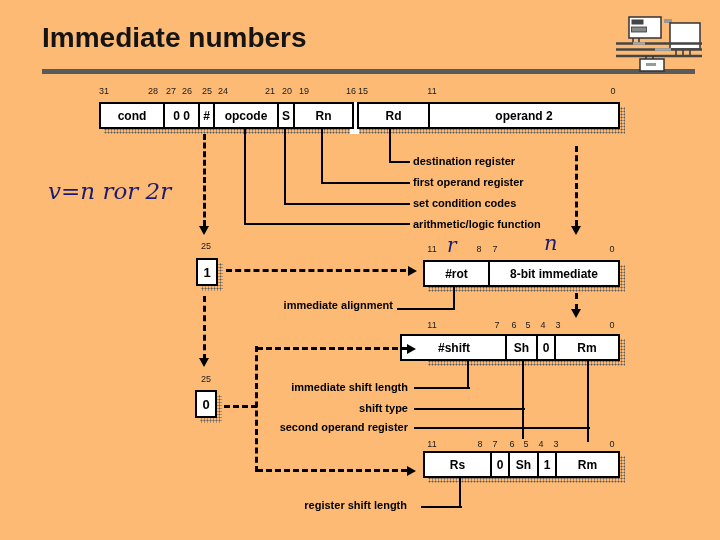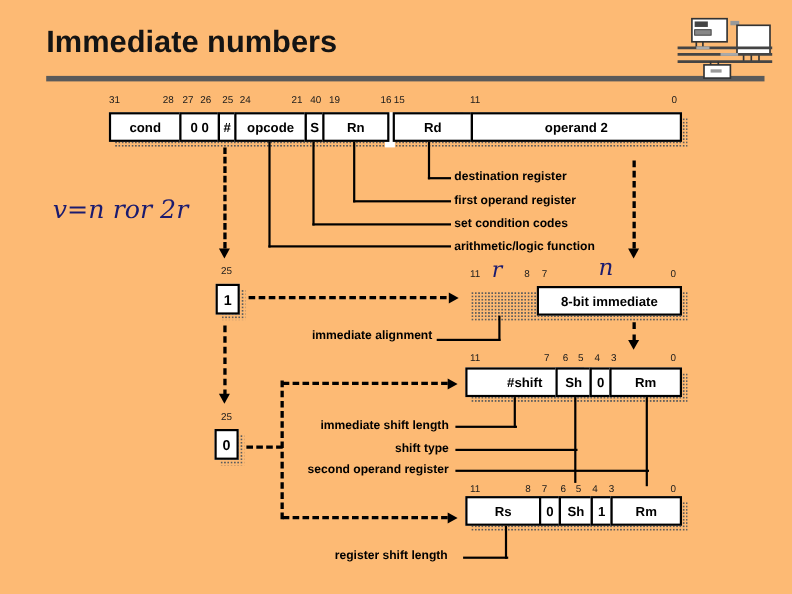--- a/index.html
+++ b/index.html
@@ -59,21 +59,21 @@
     <rect x="33" y="51" width="10" height="3" fill="#999"></rect>
   </svg>
 
   <span class="bit" style="left:104px;top:86px">31</span>
   <span class="bit" style="left:153px;top:86px">28</span>
   <span class="bit" style="left:171px;top:86px">27</span>
   <span class="bit" style="left:187px;top:86px">26</span>
   <span class="bit" style="left:207px;top:86px">25</span>
   <span class="bit" style="left:223px;top:86px">24</span>
   <span class="bit" style="left:270px;top:86px">21</span>
-  <span class="bit" style="left:287px;top:86px">40</span>
+  <span class="bit" style="left:287px;top:86px">20</span>
   <span class="bit" style="left:304px;top:86px">19</span>
   <span class="bit" style="left:351px;top:86px">16</span>
   <span class="bit" style="left:363px;top:86px">15</span>
   <span class="bit" style="left:417px;top:100px">12</span>
   <span class="bit" style="left:432px;top:86px">11</span>
   <span class="bit" style="left:613px;top:86px">0</span>
 
   <div class="stipple" style="left:104px;top:107px;width:521px;height:27px"></div>
   <div class="mask" style="left:350px;top:102px;width:9px;height:32px"></div>
   <div class="cell" style="left:99px;top:102px;width:66px">cond</div>
@@ -112,39 +112,40 @@
   <div class="dh" style="left:226px;top:269px;width:180px"></div>
   <div class="arrr" style="left:408px;top:266px"></div>
 
   <span class="bit" style="left:432px;top:244px">11</span>
   <span class="rn" style="left:447px;top:233px">r</span>
   <span class="bit" style="left:479px;top:244px">8</span>
   <span class="bit" style="left:495px;top:244px">7</span>
   <span class="rn" style="left:544px;top:231px;font-size:21px">n</span>
   <span class="bit" style="left:612px;top:244px">0</span>
   <div class="stipple" style="left:428px;top:265px;width:197px;height:27px"></div>
+  <div class="cell" style="left:423px;top:260px;width:67px">#rot</div>
   <div class="cell" style="left:488px;top:260px;width:132px">8-bit immediate</div>
 
   <div class="lv" style="left:453px;top:287px;height:23px"></div>
   <div class="lh" style="left:397px;top:308px;width:58px"></div>
   <div class="noter" style="left:253px;top:299px;width:140px">immediate alignment</div>
 
   <div class="dv" style="left:575px;top:293px;height:17px"></div>
   <div class="arrd" style="left:571px;top:309px"></div>
 
   <span class="bit" style="left:432px;top:320px">11</span>
   <span class="bit" style="left:497px;top:320px">7</span>
   <span class="bit" style="left:514px;top:320px">6</span>
   <span class="bit" style="left:528px;top:320px">5</span>
   <span class="bit" style="left:543px;top:320px">4</span>
   <span class="bit" style="left:558px;top:320px">3</span>
   <span class="bit" style="left:612px;top:320px">0</span>
 
   <div class="stipple" style="left:428px;top:339px;width:197px;height:27px"></div>
-  <div class="cell" style="left:423px;top:334px;width:108px">#shift</div>
+  <div class="cell" style="left:400px;top:334px;width:108px">#shift</div>
   <div class="cell" style="left:505px;top:334px;width:33px">Sh</div>
   <div class="cell" style="left:536px;top:334px;width:20px">0</div>
   <div class="cell" style="left:554px;top:334px;width:66px">Rm</div>
 
   <div class="dv" style="left:255px;top:346px;height:126px"></div>
   <div class="dh" style="left:257px;top:347px;width:150px"></div>
   <div class="arrr" style="left:407px;top:344px"></div>
   <div class="dh" style="left:257px;top:469px;width:150px"></div>
   <div class="arrr" style="left:407px;top:466px"></div>
   <div class="dh" style="left:224px;top:405px;width:33px"></div>

